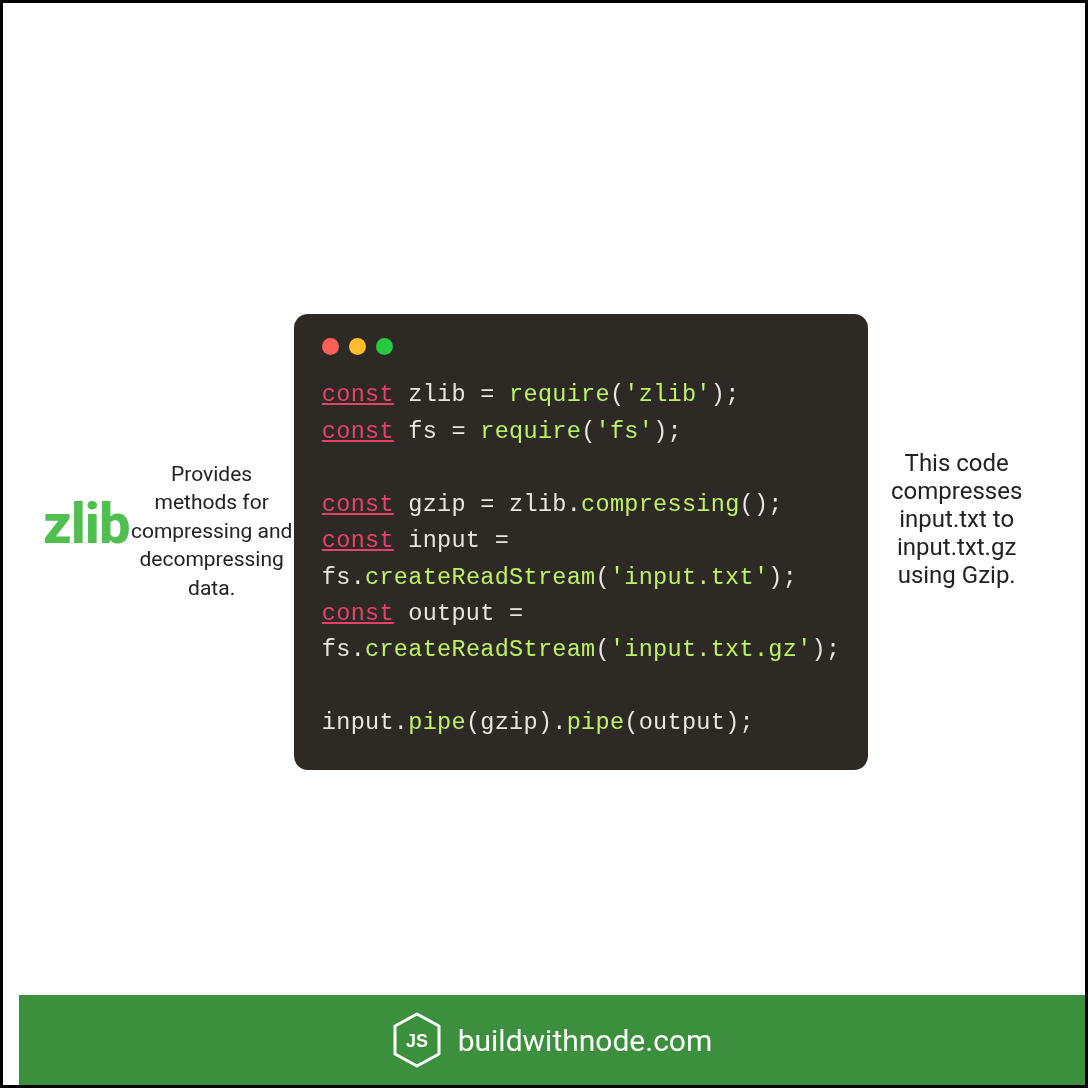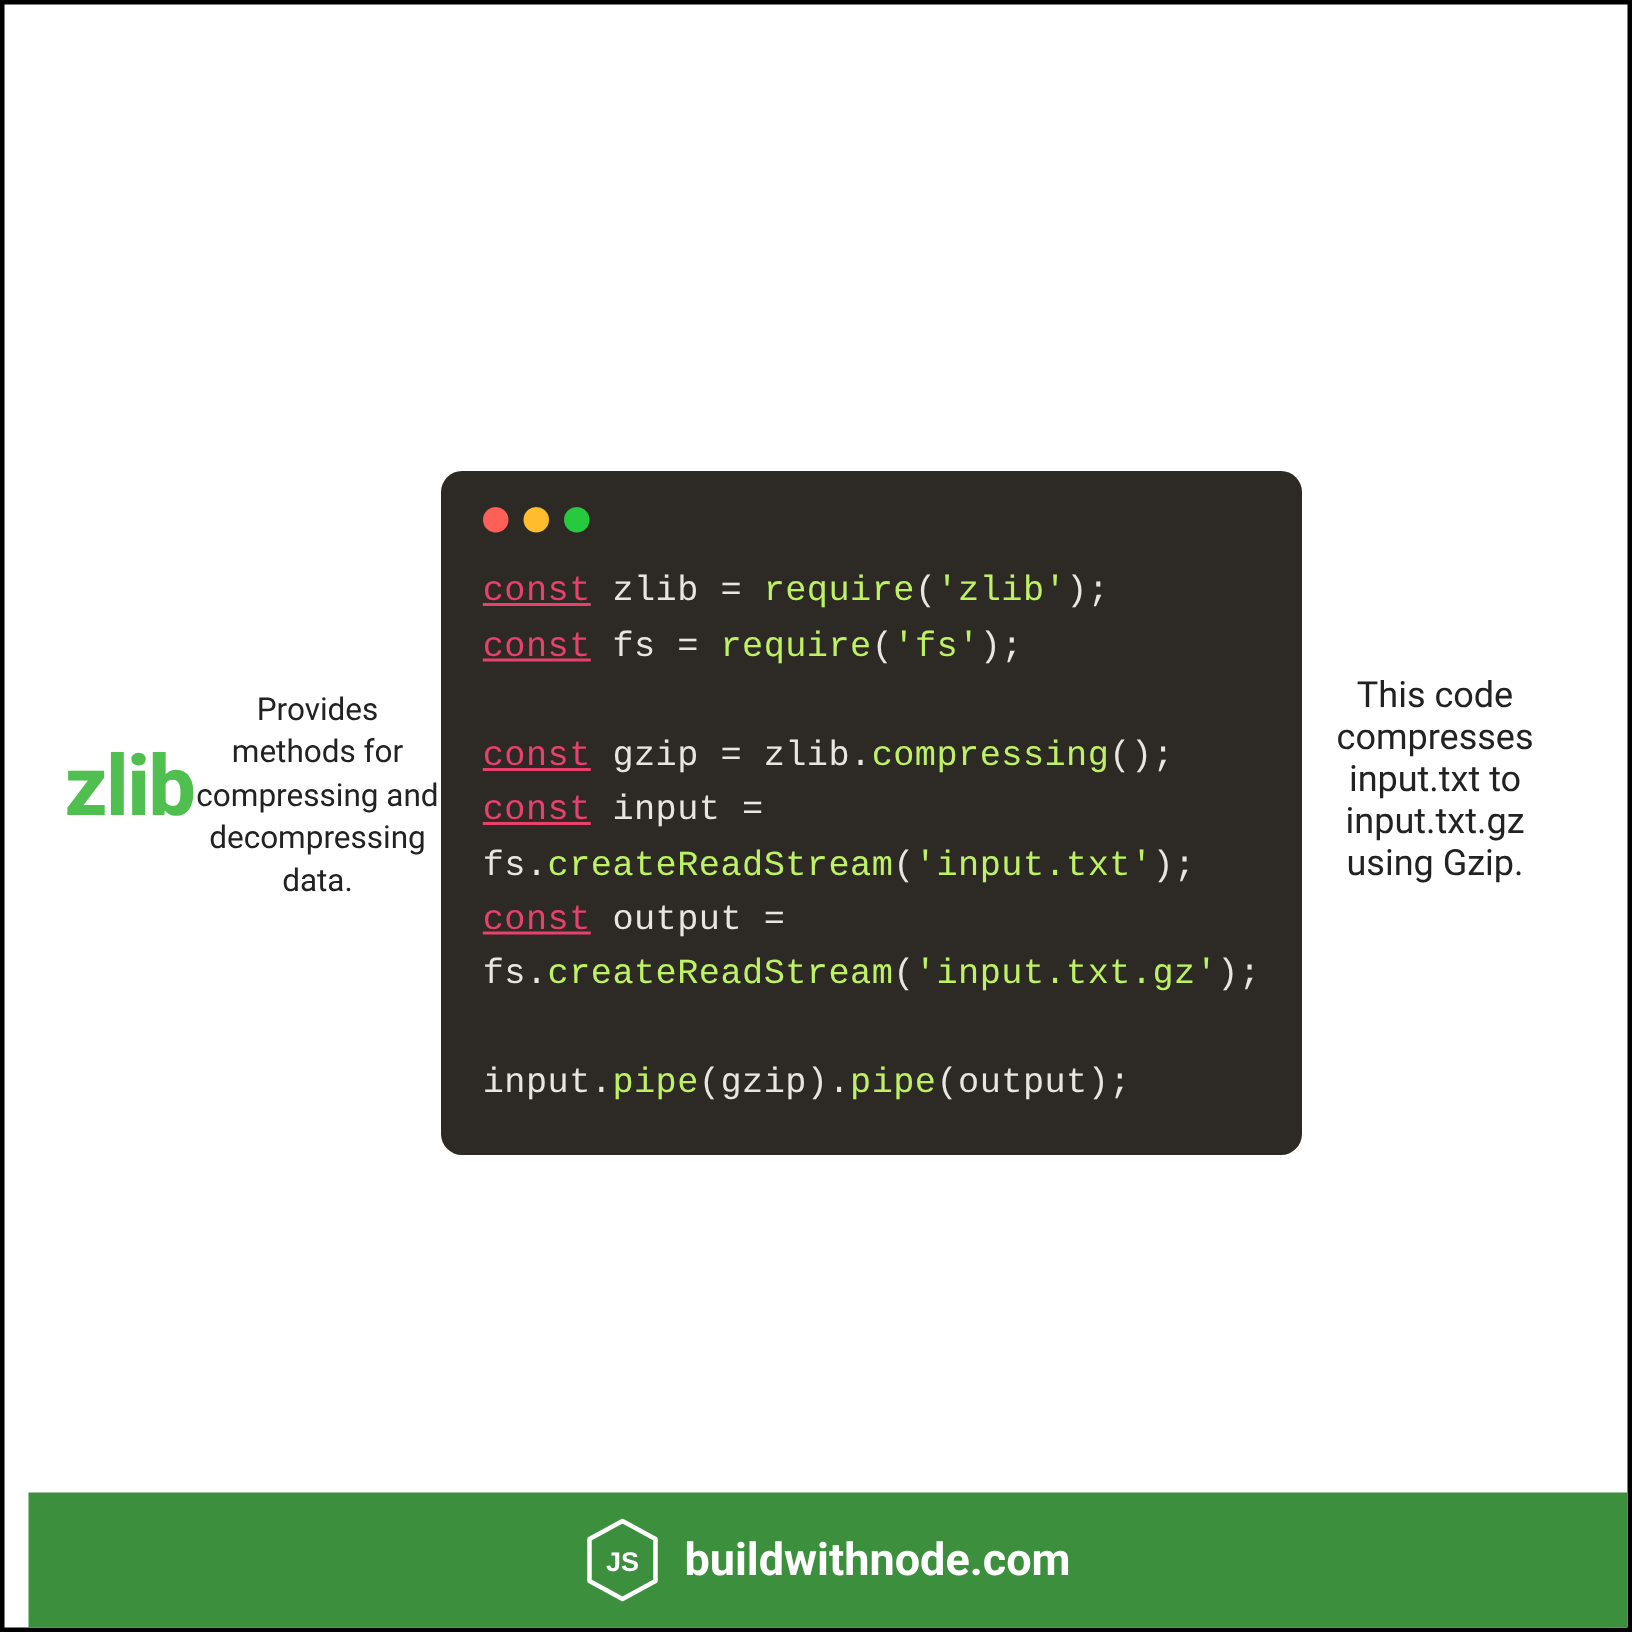--- a/index.html
+++ b/index.html
@@ -77,21 +77,21 @@
     background: #3c8f3c;
     display: flex;
     align-items: center;
     justify-content: center;
     gap: 16px;
     margin-left: 16px;
   }
   .footer-text {
     color: #fff;
     font-size: 30px;
-    font-weight: 700;
+    font-weight: 400;
   }
   .js-hex {
     width: 50px; height: 56px;
   }
   .js-hex svg { width: 100%; height: 100%; display: block; }
 </style>
 </head>
 <body>
 
 <div class="content">

